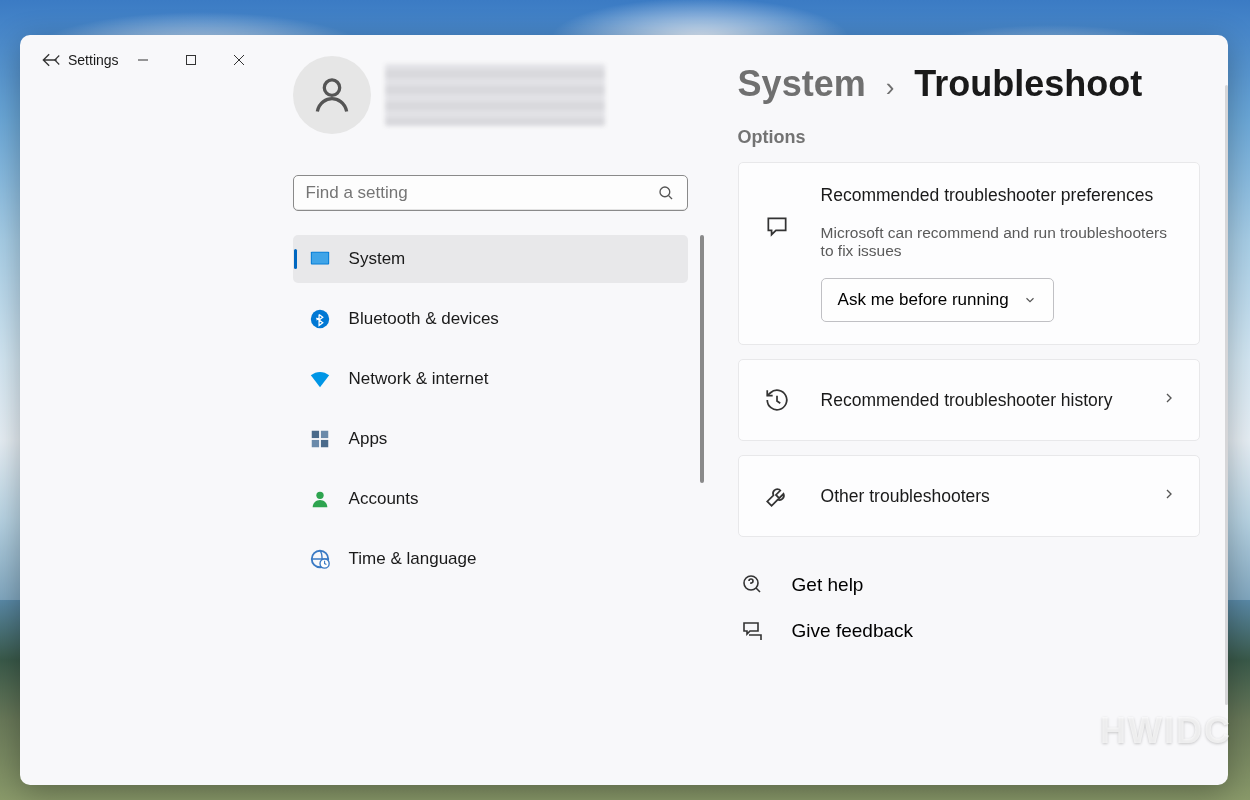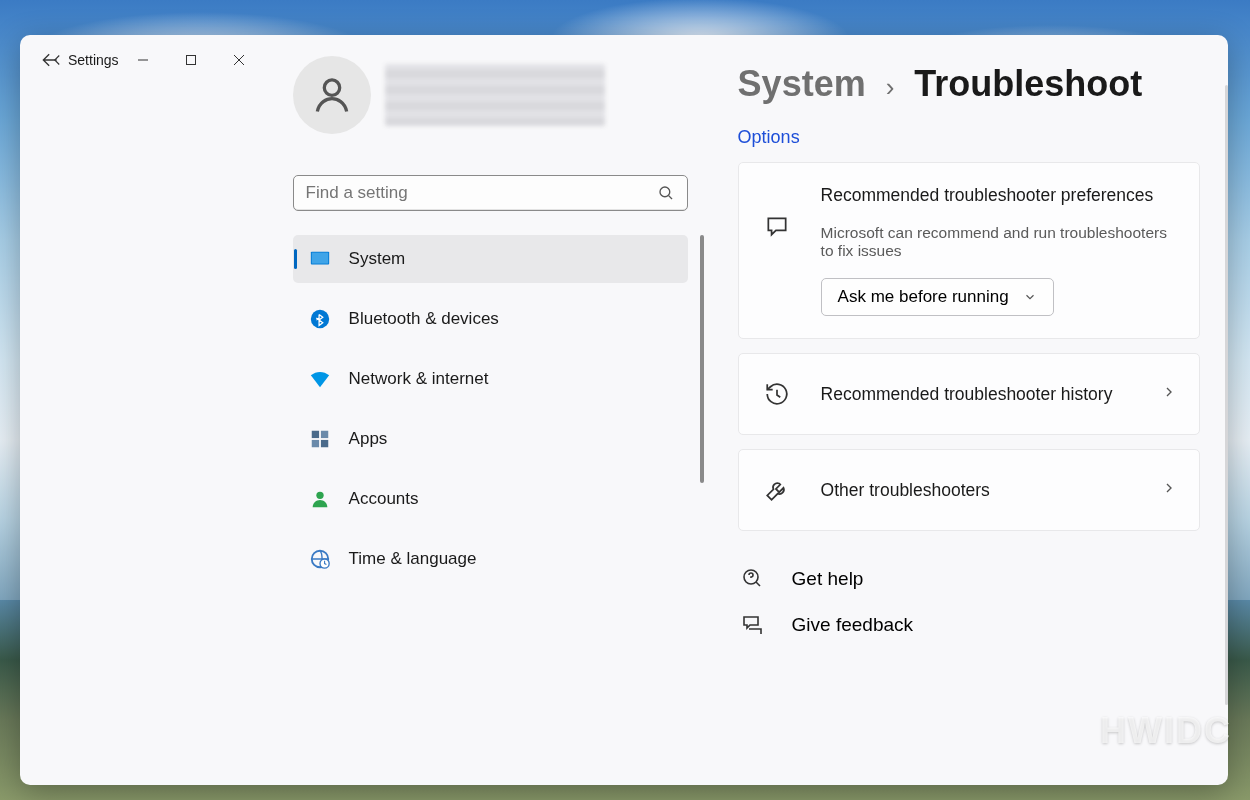--- a/index.html
+++ b/index.html
@@ -125,21 +125,21 @@
     flex: 1;
     padding: 28px 28px 0 30px;
     overflow: hidden;
     position: relative;
   }
   .breadcrumb { display:flex; align-items: baseline; gap: 20px; font-size: 36px; }
   .bc-parent { color: #707070; font-weight: 600; cursor: pointer; }
   .bc-sep { color: #707070; font-size: 26px; }
   .bc-current { color: #1a1a1a; font-weight: 600; }
 
-  .section-heading { font-size: 18px; font-weight: 400; margin-top: 22px; color: #1d4ed8; }
+  .section-heading { font-size: 18px; font-weight: 700; margin-top: 22px; color: #737373; }
 
   .card {
     background: #fdfdfe;
     border: 1px solid #e8e8ea;
     border-radius: 5px;
     margin-top: 14px;
     display: flex;
     align-items: center;
     padding: 0 22px;
     cursor: pointer;
@@ -150,21 +150,21 @@
   .card-ic svg { width: 26px; height: 26px; }
   .card-body { flex: 1; }
   .card-title { font-size: 17.5px; color: #1a1a1a; }
   .card-sub { font-size: 15.5px; color: #5a5a5a; margin-top: 18px; }
   .card.nav { height: 82px; }
   .chev-right { color: #666; }
   .chev-right svg { width: 16px; height: 16px; }
 
   .dropdown {
     margin-top: 18px;
-    height: 38px;
+    height: 44px;
     border: 1px solid #c0c0c4;
     border-radius: 5px;
     display: inline-flex;
     align-items: center;
     padding: 0 16px;
     gap: 14px;
     font-size: 17px;
     background: #fefefe;
     cursor: pointer;
   }

